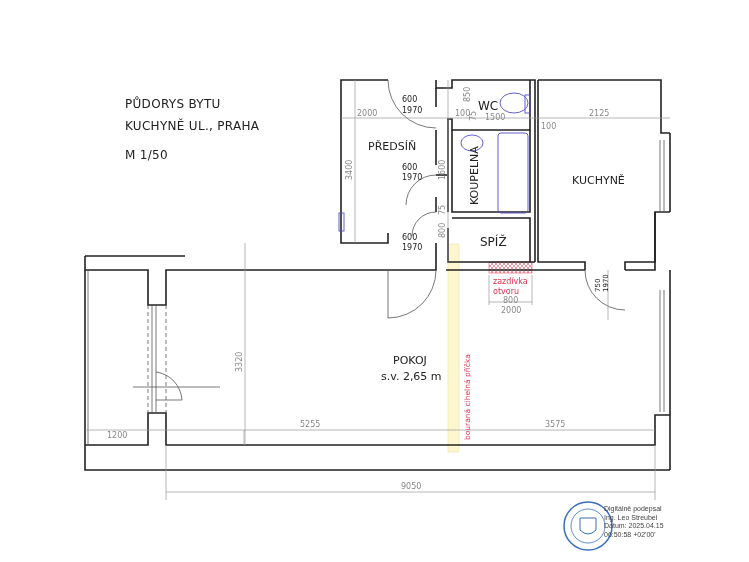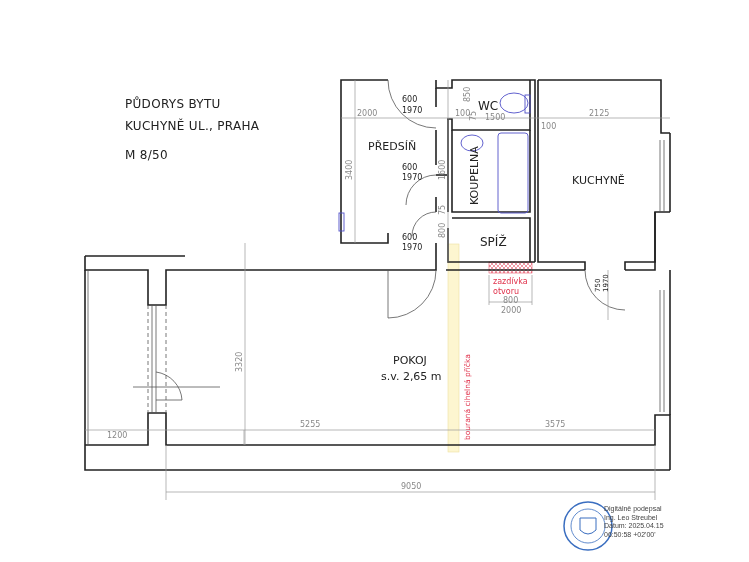--- a/index.html
+++ b/index.html
@@ -13,21 +13,21 @@
   .dt{font-family:"DejaVu Sans",sans-serif;fill:#888;font-size:8px;}
   .red{fill:#e0304a;font-family:"DejaVu Sans",sans-serif;}
   .title{position:absolute;left:110px;font-size:12px;color:#222;font-family:"DejaVu Sans",sans-serif;letter-spacing:0.3px;margin-left:15px;}
   .sig{position:absolute;left:604px;top:505px;font-size:7px;line-height:8.5px;color:#444;font-family:"Liberation Sans",sans-serif;}
 </style>
 </head>
 <body>
 
 <div class="title" style="top:97px">PŮDORYS BYTU</div>
 <div class="title" style="top:119px">KUCHYNĚ UL., PRAHA</div>
-<div class="title" style="top:148px">M 8/50</div>
+<div class="title" style="top:148px">M 1/50</div>
 
 <svg width="749" height="562" viewBox="0 0 749 562">
   <defs>
     <pattern id="hatch" width="4" height="4" patternUnits="userSpaceOnUse">
       <path d="M0,0 L4,4 M4,0 L0,4" stroke="#e0304a" stroke-width="0.5"></path>
     </pattern>
   </defs>
 
   <rect x="448" y="244" width="11" height="208" fill="#fdf6d0" stroke="#efe2a0" stroke-width="0.6"></rect>
 

